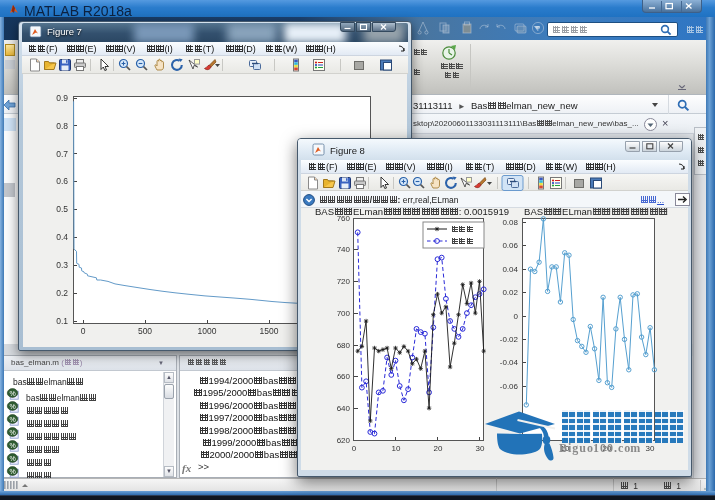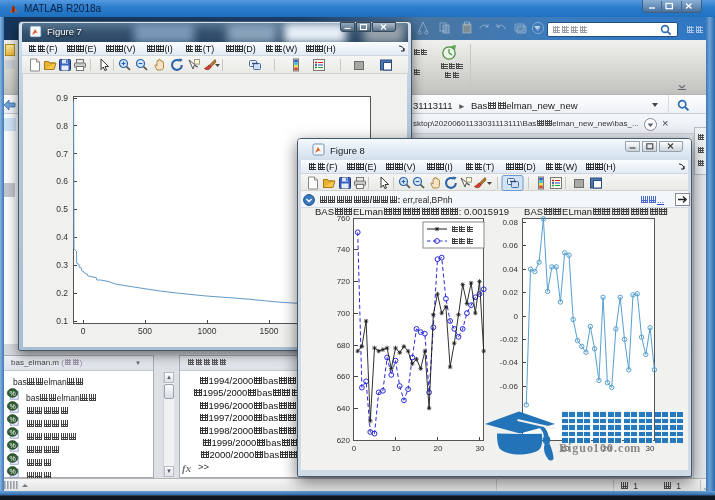--- a/index.html
+++ b/index.html
@@ -6,21 +6,21 @@
 i.k{display:inline-block;width:.84em;height:.8em;margin:0 .08em;vertical-align:-.02em;opacity:.85;background:repeating-linear-gradient(90deg,currentColor 0 .1em,transparent .1em .25em),repeating-linear-gradient(0deg,currentColor 0 .1em,transparent .1em .27em)}
 i.w{width:.94em;height:1.06em;margin:0 .03em;opacity:.97;background:repeating-linear-gradient(0deg,rgba(255,255,255,0) 0 .16em,rgba(255,255,255,.92) .16em .21em),repeating-linear-gradient(90deg,rgba(255,255,255,0) 0 .19em,rgba(255,255,255,.92) .19em .24em),linear-gradient(currentColor 0 0)}
 svg.a{overflow:visible}
 </style></head><body>
 
 <div class="a" style="left:0;top:0;width:715px;height:17px;background:linear-gradient(#559ae0,#2a7ccc 45%,#1f72c2)"></div>
 <svg class="a" style="left:8px;top:3px" width="12" height="12" viewBox="0 0 12 12">
     <path d="M2 10 L5 2 L7 5 L10 10 L6.5 8 Z" fill="#e05a1e"></path>
     <path d="M5 2 L7 5 L6 10 L3.5 8Z" fill="#8c2a10"></path>
   </svg>
-<div class="a" style="left:24px;top:3px;font-size:10px;color:#0d2240">MATLAB R2018a</div>
+<div class="a" style="left:24px;top:3px;font-size:14px;color:#0d2240">MATLAB R2018a</div>
 <div class="a" style="left:642px;top:0;width:60px;height:13px;background:linear-gradient(#8db1d6,#567ea8 80%,#4a6f96);border:1px solid #3e6088;border-top:none;border-radius:0 0 4px 4px"></div>
 <svg class="a" style="left:642px;top:0" width="60" height="13" viewBox="0 0 60 13">
     <line x1="7" y1="8" x2="13" y2="8" stroke="#fff" stroke-width="1.3"></line>
     <rect x="24" y="3.5" width="6.4" height="5.2" fill="none" stroke="#fff" stroke-width="1.2"></rect>
     <path d="M44 3.5l5.5 5m0-5l-5.5 5" stroke="#fff" stroke-width="1.3"></path>
     <line x1="19.5" y1="1" x2="19.5" y2="12" stroke="#446892"></line>
     <line x1="39.5" y1="1" x2="39.5" y2="12" stroke="#446892"></line>
   </svg>
 <div class="a" style="left:0;top:17px;width:715px;height:23px;background:linear-gradient(90deg,#16365c 0,#1c4270 300px,#49759f 420px,#3c7cbe 560px,#2f76c4 100%)"></div>
 <svg class="a" style="left:416px;top:21px" width="130" height="15" viewBox="0 0 130 15" fill="none" stroke="#c4d2e2" stroke-opacity=".5" stroke-width="1">
@@ -86,21 +86,21 @@
 
 <div class="a" style="left:0;top:114px;width:19px;height:364px;background:#fafbfc;border-right:1px solid #cfd4da"></div>
 <div class="a" style="left:2px;top:118px;width:14px;height:13px;background:#cfe3f7"></div>
 <div class="a" style="left:3px;top:183px;width:12px;height:14px;background:#c2c6cc"></div>
 
 <div class="a" style="left:693px;top:134px;width:13px;height:344px;background:#e3e6ea;border-left:1px solid #c8cdd3"></div>
 <div class="a" style="left:694px;top:127px;width:13px;height:48px;background:#eef1f4;border:1px solid #b8bec6;border-right:none;font-size:8px;color:#333;text-align:center;padding-top:3px;line-height:13px"><i class="k"></i><br><i class="k"></i><br><i class="k"></i></div>
 
 <div class="a" style="left:0;top:344px;width:693px;height:12px;background:#d6dadf"></div>
 
-<div class="a" style="left:3px;top:355px;width:151px;height:123px;background:#fff;border:1px solid #a8aeb6">
+<div class="a" style="left:3px;top:355px;width:174px;height:123px;background:#fff;border:1px solid #a8aeb6">
   <div style="height:15px;background:linear-gradient(#eef1f5,#dde2e9);border-bottom:1px solid #c2c8d0;font-size:8px;color:#444;padding:2px 0 0 7px">bas_elman.m <span style="color:#98a">(<i class="k"></i><i class="k"></i>)</span><span style="float:right;margin-right:12px;color:#667"><span style="font-size:6px">▼</span></span></div>
   <div style="position:relative;font-size:8.5px;color:#222">
     <div class="a" style="left:9px;top:6px">bas<i class="k"></i><i class="k"></i>elman<i class="k"></i><i class="k"></i></div>
     <div class="a" style="left:22px;top:22px">bas<i class="k"></i><i class="k"></i>elman<i class="k"></i><i class="k"></i></div>
     <div class="a" style="left:22px;top:35px"><i class="k"></i><i class="k"></i><i class="k"></i><i class="k"></i><i class="k"></i></div>
     <div class="a" style="left:22px;top:48px"><i class="k"></i><i class="k"></i><i class="k"></i><i class="k"></i><i class="k"></i></div>
     <div class="a" style="left:22px;top:61px"><i class="k"></i><i class="k"></i><i class="k"></i><i class="k"></i><i class="k"></i><i class="k"></i></div>
     <div class="a" style="left:22px;top:74px"><i class="k"></i><i class="k"></i><i class="k"></i><i class="k"></i></div>
     <div class="a" style="left:22px;top:87px"><i class="k"></i><i class="k"></i><i class="k"></i></div>
     <div class="a" style="left:22px;top:100px"><i class="k"></i><i class="k"></i><i class="k"></i></div>
@@ -406,21 +406,21 @@
 <line x1="264.5" y1="2" x2="264.5" y2="14" stroke="#c8c8c4"></line>
 <use href="#igray" x="271" y="1"></use>
     <use href="#idock" x="288" y="1"></use>
 </svg>
 
 <div class="a" style="left:301px;top:191px;width:387px;height:17px;background:#f4f7fa;border-bottom:1px solid #d5dbe2"></div>
 <svg class="a" style="left:303px;top:194px" width="12" height="12" viewBox="0 0 12 12">
     <circle cx="6" cy="6" r="5.4" fill="#3a7ac0" stroke="#1e4a80"></circle>
     <path d="M3.4 5l2.6 2.6L8.6 5" stroke="#fff" stroke-width="1.4" fill="none"></path>
   </svg>
-<div class="a" style="left:319px;top:195px;font-size:8.5px;color:#222;font-weight:bold"><i class="k"></i><i class="k"></i><i class="k"></i><i class="k"></i><i class="k"></i><i class="k"></i>/<i class="k"></i><i class="k"></i><i class="k"></i>: <span style="font-weight:normal">err,real,BPnh</span></div>
+<div class="a" style="left:319px;top:195px;font-size:8.5px;color:#222;font-weight:bold"><i class="k"></i><i class="k"></i><i class="k"></i><i class="k"></i><i class="k"></i><i class="k"></i>/<i class="k"></i><i class="k"></i><i class="k"></i>: <span style="font-weight:normal">err,real,ELman</span></div>
 <div class="a" style="left:640px;top:195px;font-size:8.5px;color:#2a50cc;text-decoration:underline"><i class="k"></i><i class="k"></i>...</div>
 <div class="a" style="left:675px;top:193px;width:15px;height:13px;background:#fdfdfd;border:1px solid #889"></div>
 <svg class="a" style="left:677px;top:195px" width="11" height="9" viewBox="0 0 11 9">
     <path d="M1 4.5h7M6 1.5l3.2 3L6 7.5" stroke="#222" stroke-width="1.3" fill="none"></path>
   </svg>
 
 <div class="a" style="left:301px;top:208px;width:387px;height:262px;background:#f1f1ef"></div>
 
 <div class="a" style="left:412px;top:206px;transform:translateX(-50%);font-size:9.5px;color:#222;white-space:nowrap">BAS<i class="k"></i><i class="k"></i>ELman<i class="k"></i><i class="k"></i><i class="k"></i><i class="k"></i><i class="k"></i><i class="k"></i><i class="k"></i><i class="k"></i>: 0.0015919</div>
 <div class="a" style="left:596px;top:206px;transform:translateX(-50%);font-size:9.5px;color:#222;white-space:nowrap">BAS<i class="k"></i><i class="k"></i>ELman<i class="k"></i><i class="k"></i><i class="k"></i><i class="k"></i><i class="k"></i><i class="k"></i><i class="k"></i><i class="k"></i></div>

